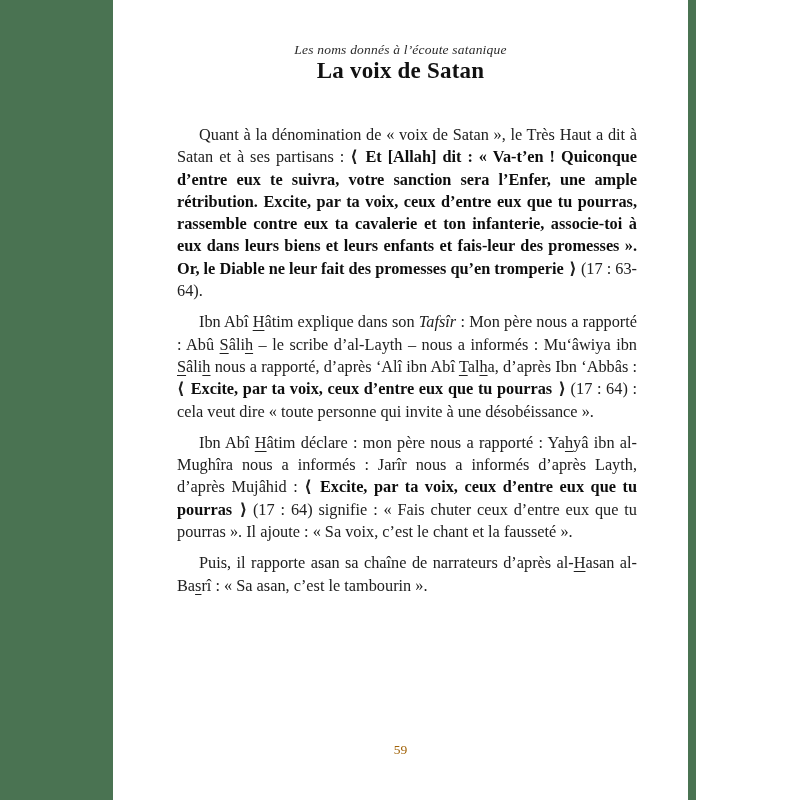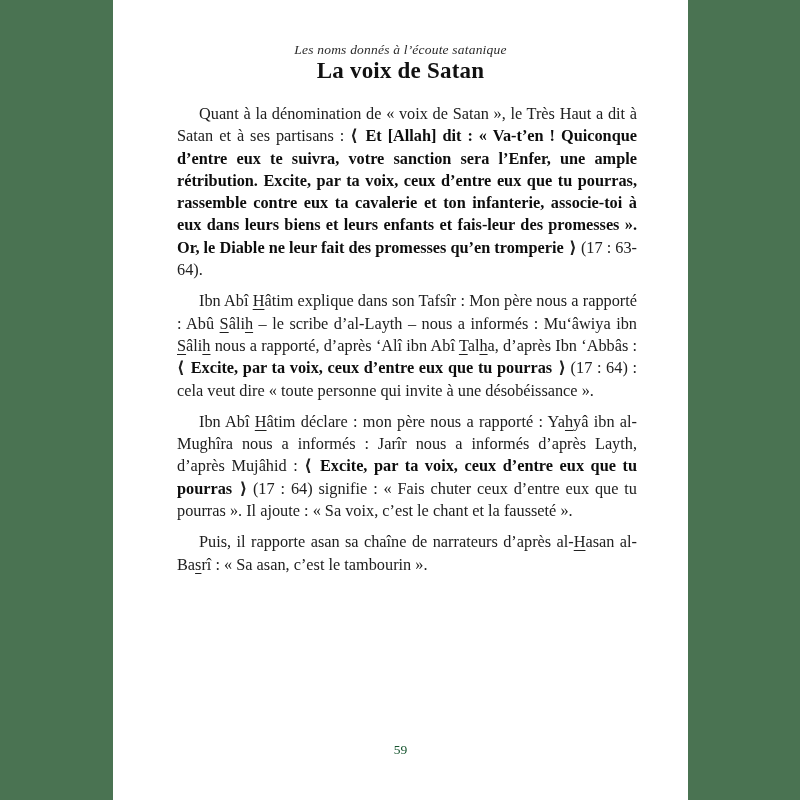--- a/index.html
+++ b/index.html
@@ -7,21 +7,21 @@
     --paper: #ffffff;
     --ink: #1e1e1e;
   }
   * { margin: 0; padding: 0; box-sizing: border-box; }
   html, body {
     width: 800px; height: 800px;
     font-family: "Liberation Serif", "DejaVu Serif", serif;
   }
   .stage {
     position: relative;
-    width: 800px; height: 800px;
+    width: 696px; height: 800px;
     background: var(--background);
     overflow: hidden;
   }
   .page {
     position: absolute;
     left: 113px; top: 0;
     width: 575px; height: 800px;
     background: var(--paper);
     color: var(--ink);
   }
@@ -34,46 +34,46 @@
     color: #2a2a2a;
   }
   .chapter-title {
     text-align: center;
     font-size: 23px;
     font-weight: 700;
     letter-spacing: 0.2px;
     color: #111;
   }
   .body-text {
-    margin-top: 19px;
+    margin-top: 40px;
     padding: 0 51px 0 64px;
     font-size: 16.3px;
     line-height: 22.3px;
     text-align: justify;
     color: #202020;
   }
   .body-text p {
     text-indent: 22px;
     margin-bottom: 9px;
   }
   .run-b { font-weight: 700; color: #0d0d0d; }
-  .run-i { }
+  .run-i { font-style: italic; }
   .run-u {
     text-decoration: underline;
     text-decoration-thickness: 1px;
     text-underline-offset: 2.5px;
   }
   .bracket { font-family: "DejaVu Sans", "DejaVu Serif", sans-serif; font-weight: 700; }
   .page-number {
     position: absolute;
     top: 742px; left: 0;
     width: 100%;
     text-align: center;
     font-size: 13.5px;
-    color: #14532d;
+    color: #a16207;
   }
 </style>
 </head>
 <body>
 
 <div class="stage">
   <div class="page">
 
     <div class="running-head">Les noms donnés à l’écoute satanique</div>
 

